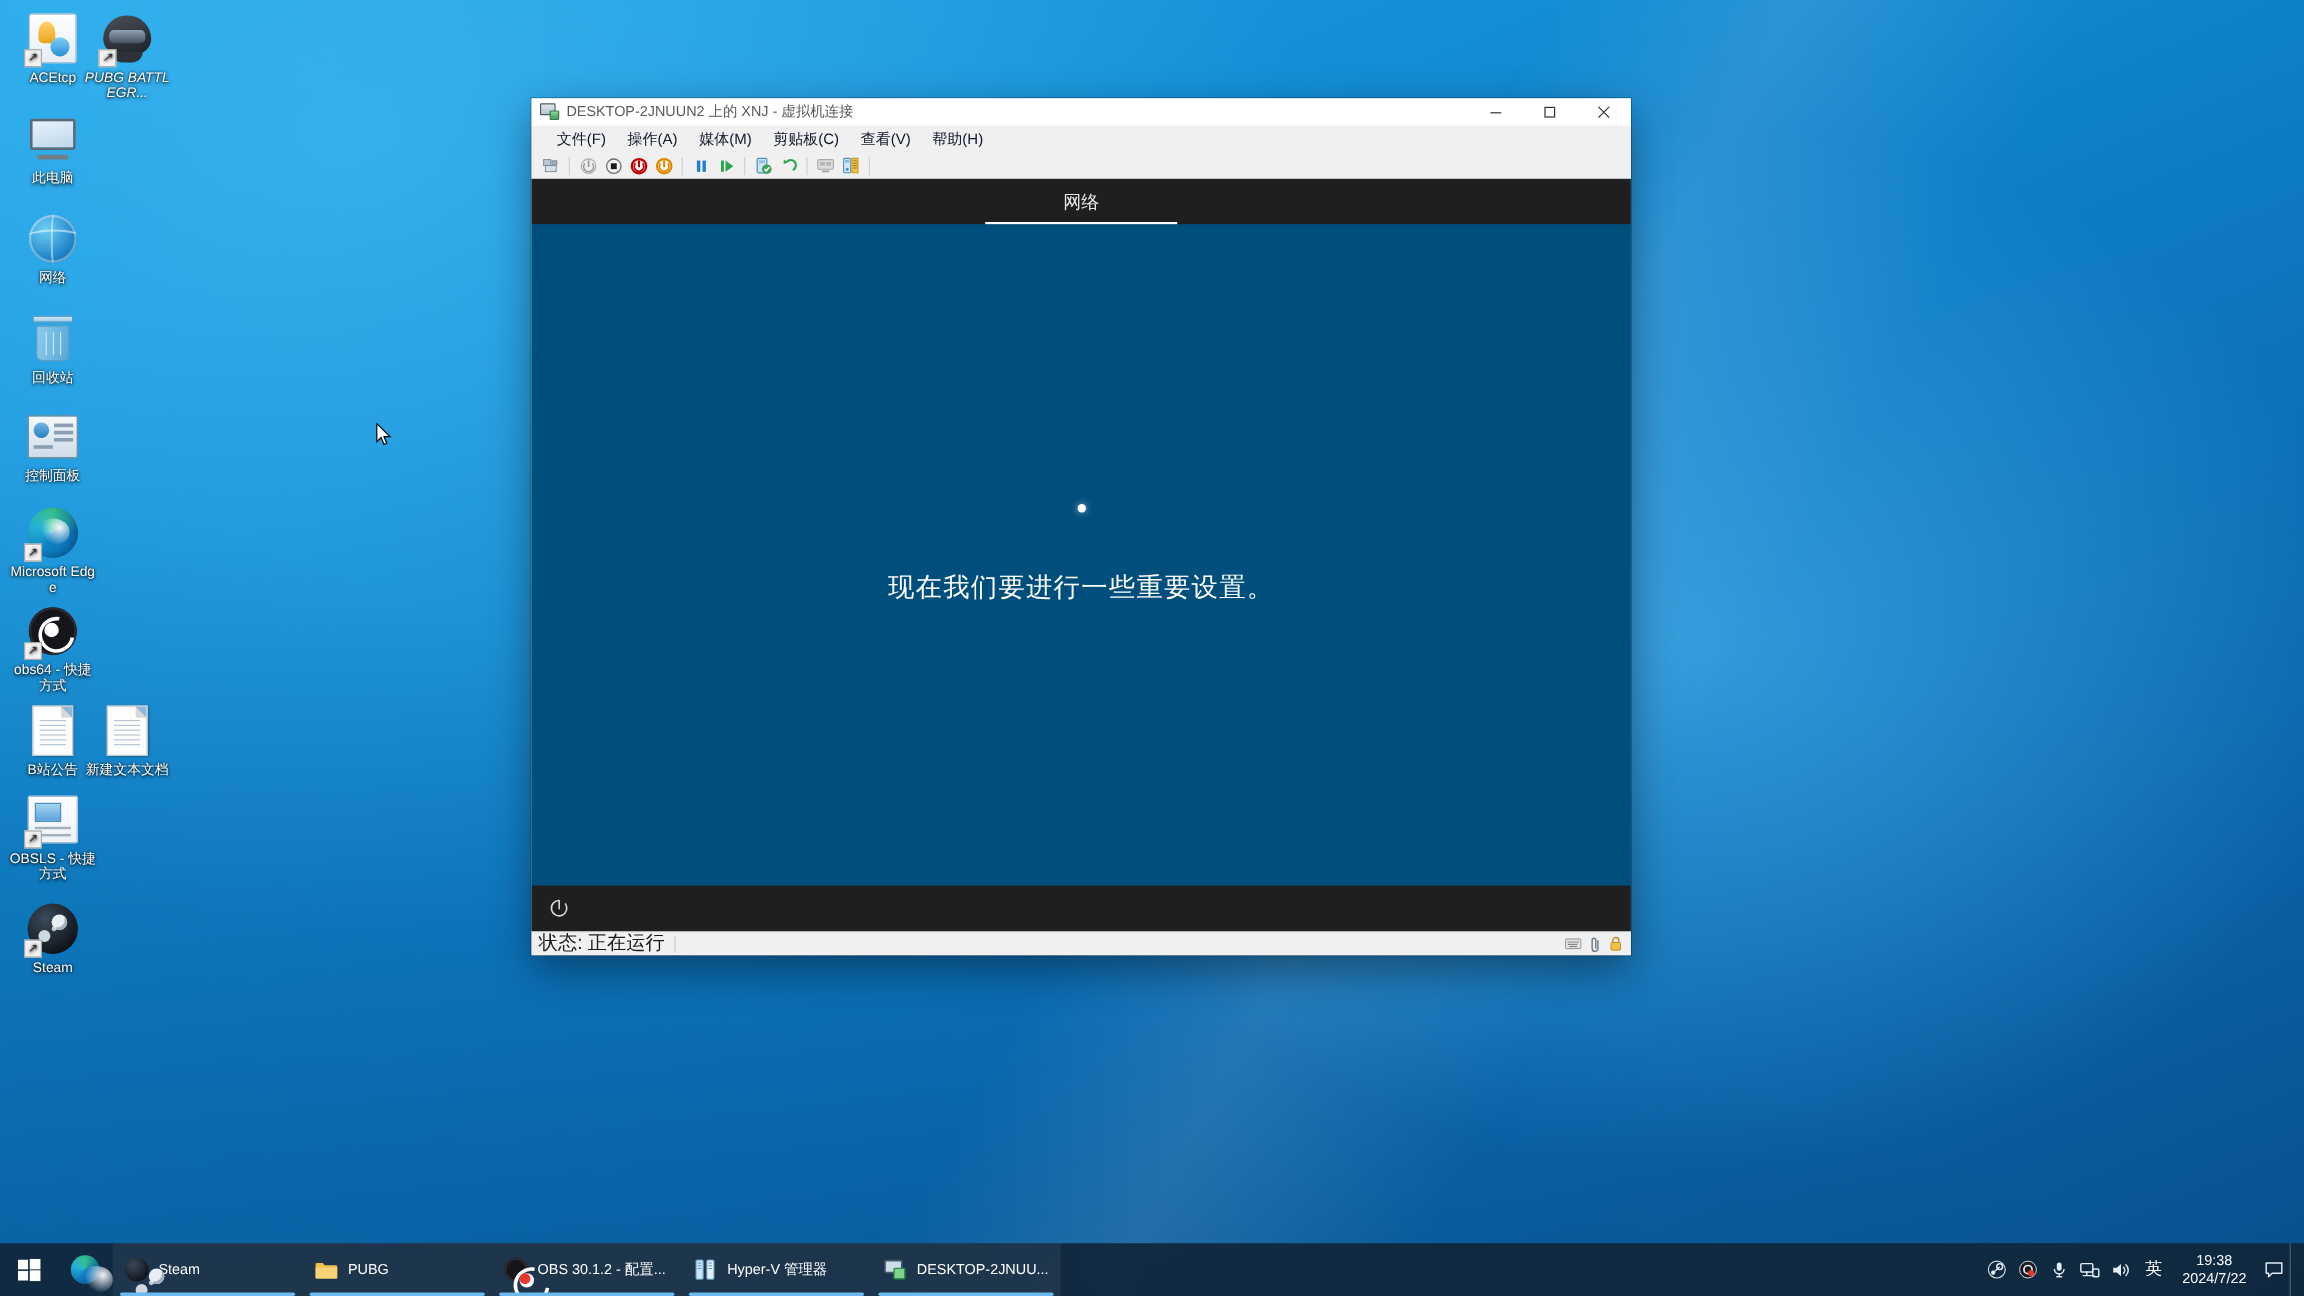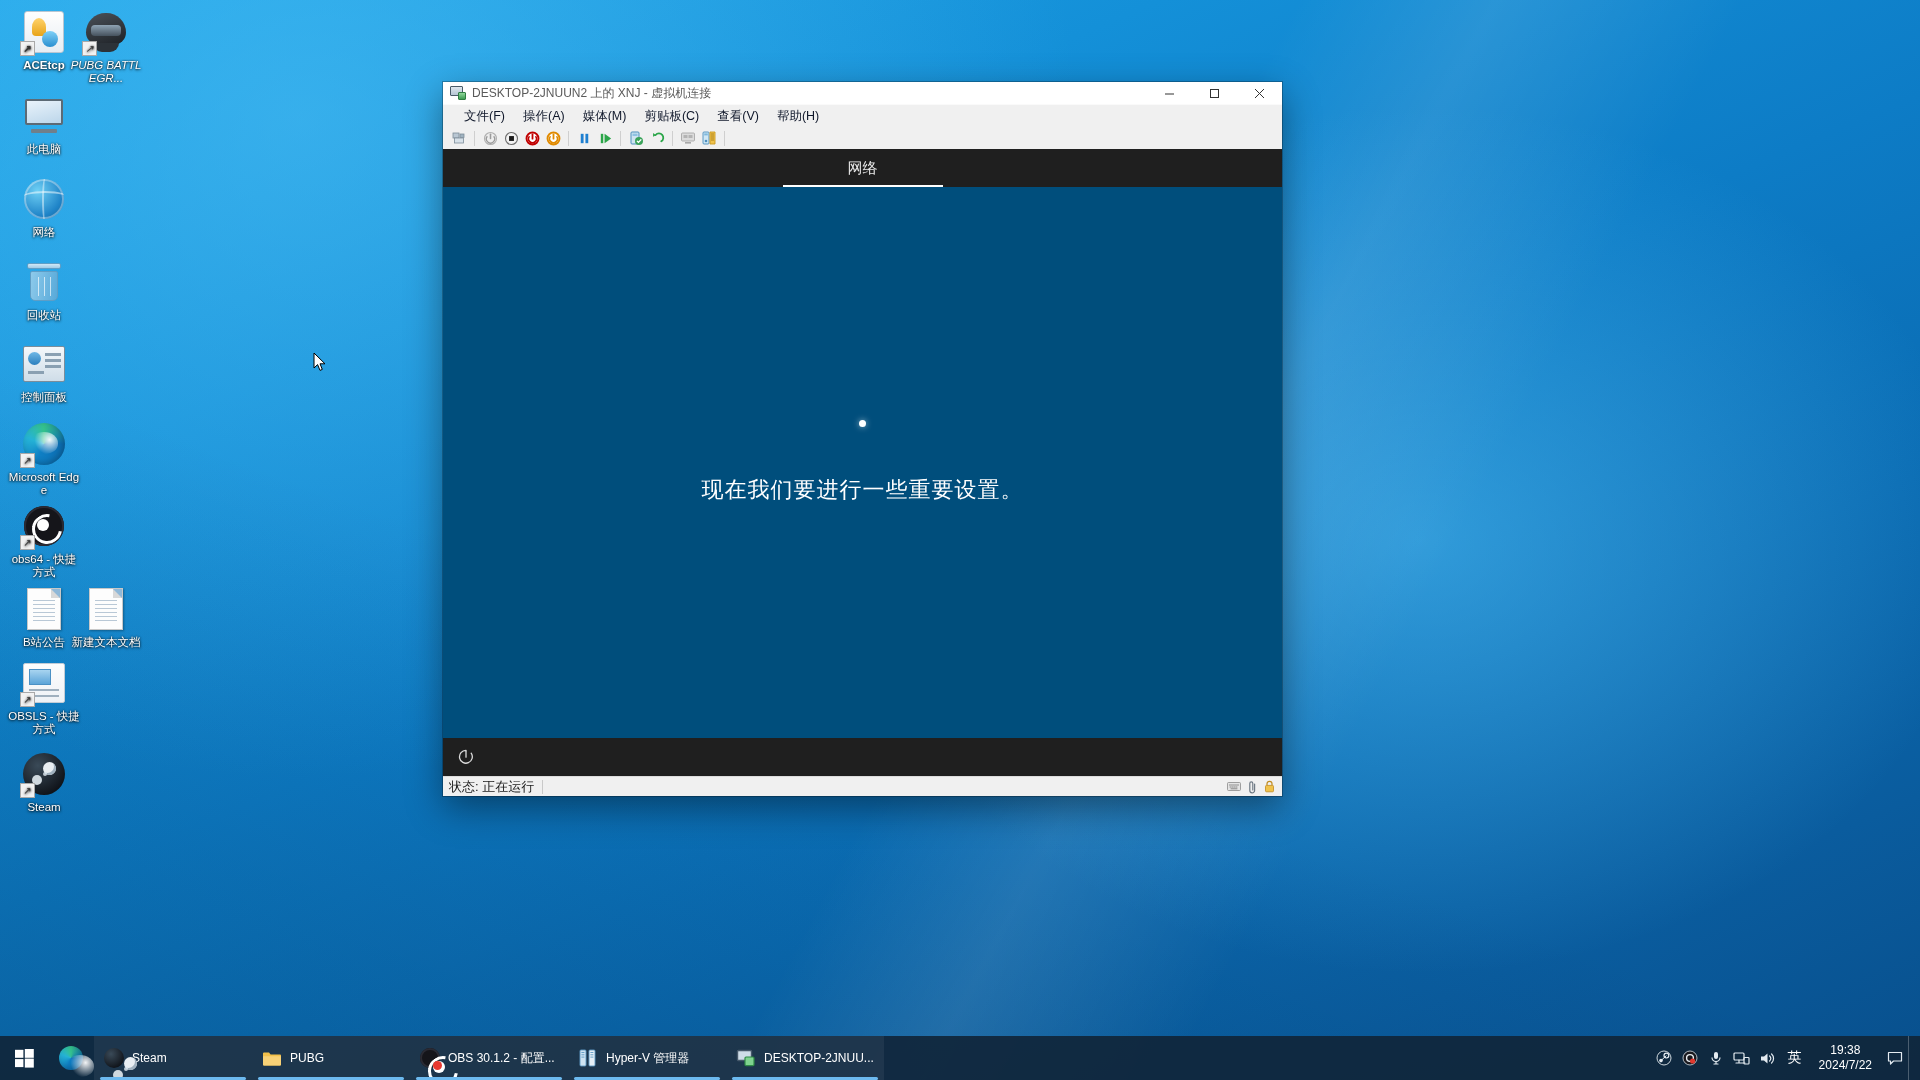--- a/index.html
+++ b/index.html
@@ -121,21 +121,21 @@
   .shortcut-badge{position:absolute;left:0;bottom:0;width:15px;height:15px;background:#f2f2f2;
     border:1px solid #a9a9a9;display:flex;align-items:center;justify-content:center;
     font-size:11px;color:#333;line-height:1;}
   .shortcut-badge::after{content:"\2197";font-size:10px;}
 
   
   #cursor{position:absolute;left:313px;top:352px;width:14px;height:20px;pointer-events:none;}
 
   
   #vmwin{
-    position:absolute; left:443px; top:82px; width:839px; height:714px;
+    position:absolute; left:443px; top:82px; width:916px; height:714px;
     background:#f0f0f0;
     box-shadow:0 0 0 1px rgba(0,0,0,0.25), 0 12px 34px rgba(0,0,0,0.42);
     display:flex; flex-direction:column;
   }
   .titlebar{
     height:23px; background:#ffffff; display:flex; align-items:center;
     border-bottom:1px solid #fafafa; flex:none;
   }
   .tb-icon{ width:16px;height:14px;margin:0 6px 0 7px; position:relative; flex:none;}
   .tb-icon .m{position:absolute;left:0;top:0;width:13px;height:10px;border-radius:1px;
@@ -162,21 +162,21 @@
   .oobe-body{position:absolute;left:0;right:0;top:38px;bottom:38px;
     background:linear-gradient(180deg,#004e7c 0%,#004e7c 100%);
     display:flex;flex-direction:column;align-items:center;justify-content:center;}
   .oobe-dot{width:7px;height:7px;border-radius:50%;background:#ffffff;margin-bottom:48px;
     box-shadow:0 0 6px rgba(255,255,255,.6);}
   .oobe-msg{font-size:22px;color:#ffffff;letter-spacing:1px;}
   .oobe-footer{position:absolute;left:0;right:0;bottom:0;height:38px;background:#1f1f1f;display:flex;align-items:center;padding-left:14px;}
   .eoa-icon{width:18px;height:18px;}
 
   .statusbar{height:20px;background:#f0f0f0;border-top:1px solid #dcdcdc;display:flex;align-items:center;flex:none;}
-  .sb-text{font-size:13px;color:#1a1a1a;padding-left:6px;white-space:nowrap;}
+  .sb-text{font-size:16px;color:#1a1a1a;padding-left:6px;white-space:nowrap;}
   .sb-divider{width:1px;height:14px;background:#c9c9c9;margin-left:8px;}
   .sb-right{margin-left:auto;display:flex;align-items:center;gap:7px;padding-right:7px;}
 
   
   #taskbar{
     position:absolute;left:0;bottom:0;width:1920px;height:44px;
     background:rgba(16,38,58,0.93); display:flex;align-items:center;
   }
   .start-btn{width:48px;height:44px;display:flex;align-items:center;justify-content:center;}
   .tb-quick{width:46px;height:44px;display:flex;align-items:center;justify-content:center;}
@@ -195,21 +195,21 @@
   .clock{color:#fff;font-size:12px;line-height:15px;text-align:center;padding:0 10px;height:44px;
     display:flex;flex-direction:column;align-items:center;justify-content:center;}
   .showdesk{width:8px;height:44px;border-left:1px solid rgba(255,255,255,0.25);}
 </style>
 </head>
 <body>
 
 <div id="desktop"></div>
 
 <div id="icon-layer">
-    <div class="dicon" style="left: 6px; top: 8px; font-weight: bold;">
+    <div class="dicon" style="left: 6px; top: 8px;">
       <div class="glyph">
         <div class="ic-ace"></div>
         <span class="shortcut-badge"></span>
       </div>
       <span class="lbl">ACEtcp</span>
     </div>
     <div class="dicon" style="left: 68px; top: 8px; font-style: italic;">
       <div class="glyph">
         <div class="ic-pubg">
           <span class="helm"></span>

